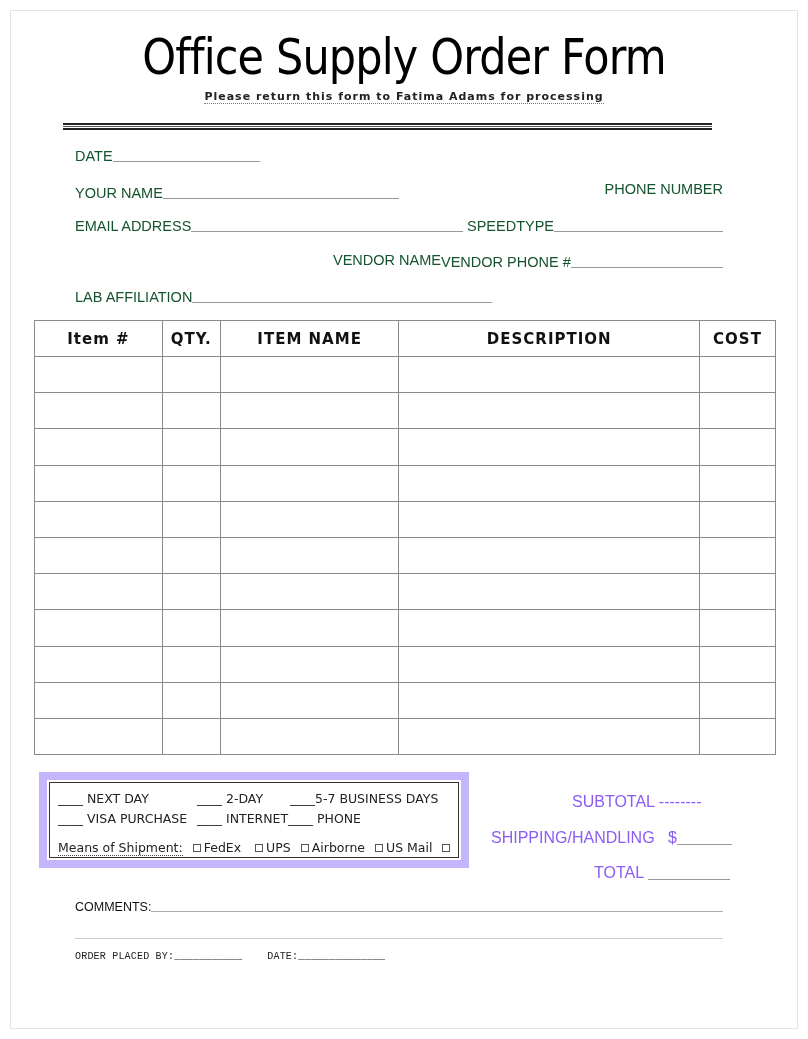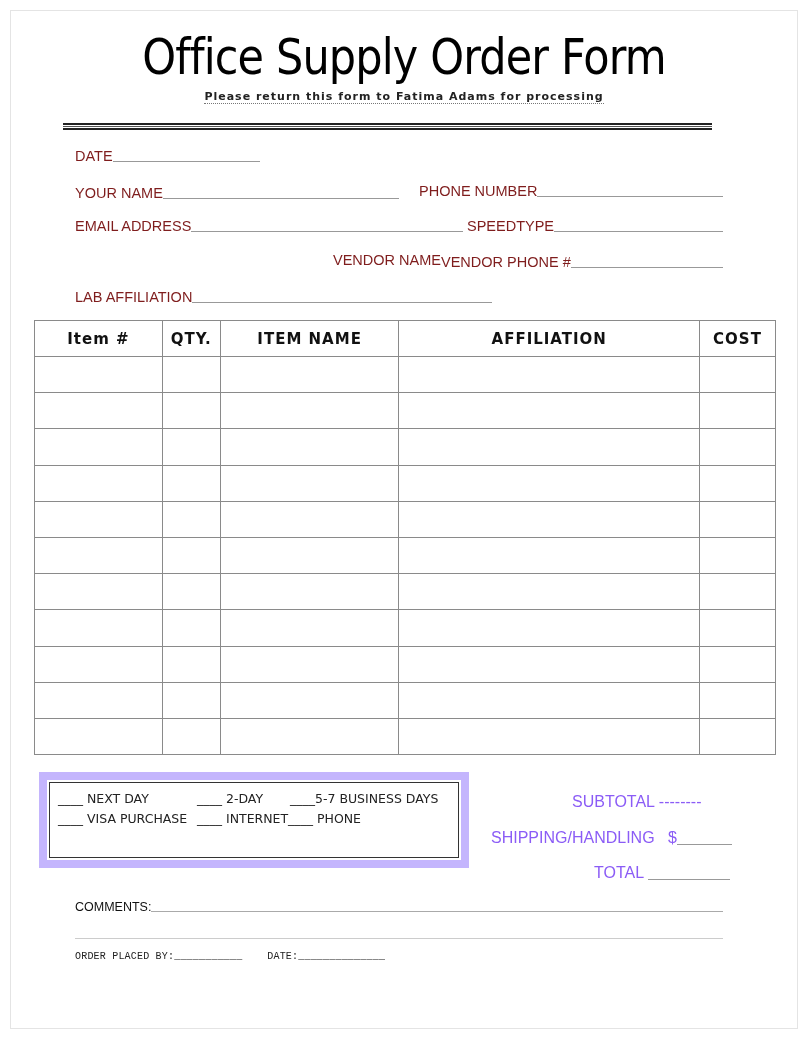--- a/index.html
+++ b/index.html
@@ -27,21 +27,21 @@
     .rule-triple {
       position: absolute; left: 63px; top: 123px; width: 649px; height: 7px;
       border-top: 2px solid #222; border-bottom: 2px solid #222;
     }
     .rule-triple::after {
       content: ""; position: absolute; left: 0; right: 0; top: 1px; height: 1px; background: #555;
     }
 
     .field {
       position: absolute; display: flex; align-items: flex-end;
-      font-family: "Liberation Sans", sans-serif; font-size: 14.5px; color: #7f1d1d; height: 20px;
+      font-family: "Liberation Sans", sans-serif; font-size: 14.5px; color: #14532d; height: 20px;
     }
     .field .lbl { white-space: nowrap; line-height: 18px; }
     .field .line { flex: 1; border-bottom: 1px solid #999; height: 1px; margin-bottom: 3px; }
 
     table.items {
       position: absolute; left: 34px; top: 320px; width: 742px; border-collapse: collapse;
     }
     table.items th, table.items td { border: 1.5px solid #8a8a8a; }
     table.items th {
       height: 36px; font-family: "DejaVu Sans", sans-serif; font-size: 15px; font-weight: bold;
@@ -91,21 +91,21 @@
 
 <div class="field" style="left:75px; top:145px; width:185px;">
   <span class="lbl">DATE</span>
   <span class="line"></span>
 </div>
 
 <div class="field" style="left:75px; top:182px; width:324px;">
   <span class="lbl">YOUR NAME</span>
   <span class="line"></span>
 </div>
-<div class="field" style="left:419px; top:180px; width:304px;">
+<div class="field" style="left:419px; top:180px; width:304px;flex-direction:column;">
   <span class="lbl">PHONE NUMBER</span>
   <span class="line"></span>
 </div>
 
 <div class="field" style="left:75px; top:215px; width:388px;">
   <span class="lbl">EMAIL ADDRESS</span>
   <span class="line"></span>
 </div>
 <div class="field" style="left:467px; top:215px; width:256px;">
   <span class="lbl">SPEEDTYPE</span>
@@ -132,21 +132,21 @@
       <col style="width:58px">
       <col style="width:179px">
       <col style="width:301px">
       <col style="width:76px">
   </colgroup>
   <thead>
     <tr>
       <th>Item #</th>
       <th>QTY.</th>
       <th>ITEM NAME</th>
-      <th>AFFILIATION</th>
+      <th>DESCRIPTION</th>
       <th>COST</th>
     </tr>
   </thead>
   <tbody>
     <tr>
         <td></td>
         <td></td>
         <td></td>
         <td></td>
         <td></td>
@@ -237,20 +237,28 @@
     </div>
     <div class="opt" style="left:8px; top:28px;">
       <span>____</span> <span>VISA PURCHASE</span>
     </div>
     <div class="opt" style="left:147px; top:28px;">
       <span>____</span> <span>INTERNET</span>
     </div>
     <div class="opt" style="left:238px; top:28px;">
       <span>____</span> <span>PHONE</span>
     </div>
+    <div class="means">
+      <span class="means-label">Means of Shipment:</span>
+      <span class="cb"></span><span>FedEx</span>
+      &nbsp;<span class="cb"></span><span>UPS</span>
+      <span class="cb"></span><span>Airborne</span>
+      <span class="cb"></span><span>US Mail</span>
+      <span class="cb"></span><span></span>
+    </div>
   </div>
 </div>
 
 <div class="totals" style="left:572px; top:793px;">
   <span>SUBTOTAL</span>
   <span>--------</span>
 </div>
 <div class="totals" style="left:491px; top:829px;">
   <span>SHIPPING/HANDLING</span>
   &nbsp;&nbsp;<span>$</span><span class="tline" style="width:55px;"></span>

